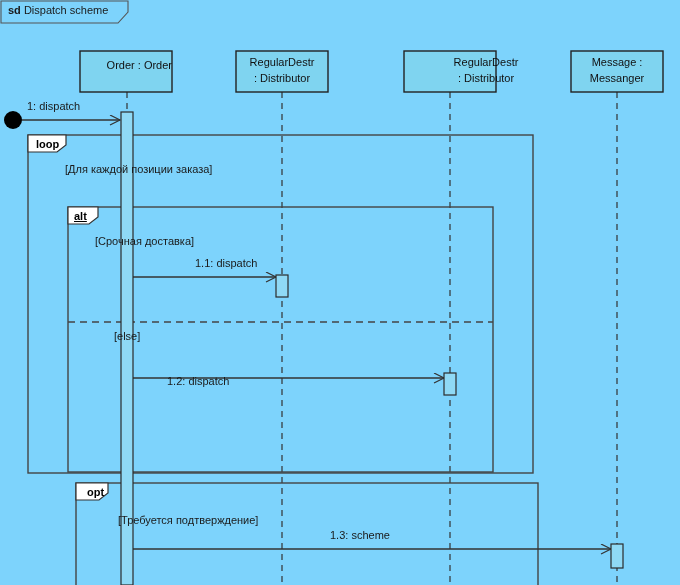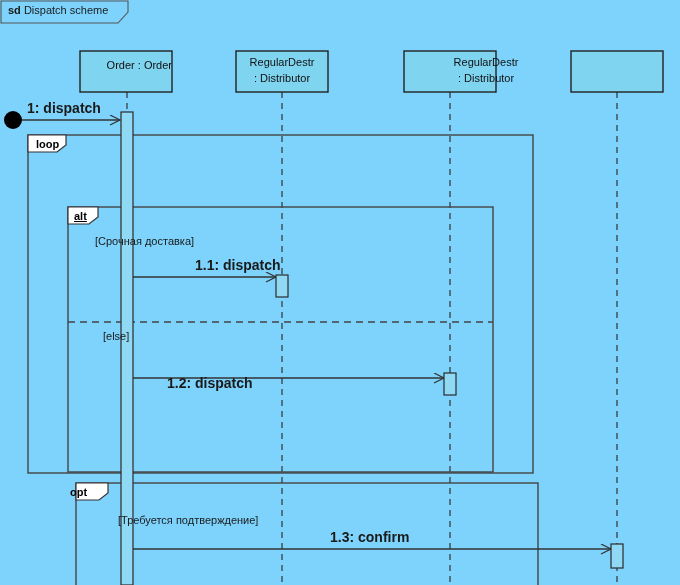--- a/index.html
+++ b/index.html
@@ -53,23 +53,22 @@
     font-weight: bold;
     color: #000000;
   }
   
   .guard {
     font-size: 11px;
     color: #1a1a1a;
   }
   
   .msg-label {
-    font-size: 14px;
+    font-size: 11px;
     color: #1a1a1a;
-    font-weight: bold;
   }
 </style>
 </head>
 <body>
 
 <div id="canvas">
 
   <div class="txt frame-title">
     <b>sd</b>
     <span>Dispatch scheme</span>
@@ -160,27 +159,32 @@
   <div class="txt head-label" style="left:236px; top:57px;">
     <div>RegularDestr</div>
     <div style="margin-top:5px;">: Distributor</div>
   </div>
 
   <div class="txt head-label" style="left:404px; top:57px;padding-left:36px;">
     <div>RegularDestr</div>
     <div style="margin-top:5px;">: Distributor</div>
   </div>
 
+  <div class="txt head-label" style="left:571px; top:57px;">
+    <div>Message :</div>
+    <div style="margin-top:5px;">Messanger</div>
+  </div>
 
   <div class="txt msg-label" style="left:27px; top:101px;">1: dispatch</div>
   <div class="txt msg-label" style="left:163px; top:258px;margin-left:32px;">1.1: dispatch</div>
   <div class="txt msg-label" style="left:167px; top:376px;">1.2: dispatch</div>
-  <div class="txt msg-label" style="left:330px; top:530px;">1.3: confirm</div>
+  <div class="txt msg-label" style="left:330px; top:530px;">1.3: scheme</div>
 
   <div class="txt op-label" style="left:36px; top:139px;">loop</div>
   <div class="txt op-label" style="left:74px; top:211px;text-decoration:underline;">alt</div>
-  <div class="txt op-label" style="left:70px; top:487px;">opt</div>
+  <div class="txt op-label" style="left:87px; top:487px;">opt</div>
 
+  <div class="txt guard" style="left:65px; top:164px;">[Для каждой позиции заказа]</div>
   <div class="txt guard" style="left:95px; top:236px;">[Срочная доставка]</div>
-  <div class="txt guard" style="left:103px; top:331px;">[else]</div>
+  <div class="txt guard" style="left:114px; top:331px;">[else]</div>
   <div class="txt guard" style="left:118px; top:515px;">[Требуется подтверждение]</div>
 
 </div>
 
 </body></html>

